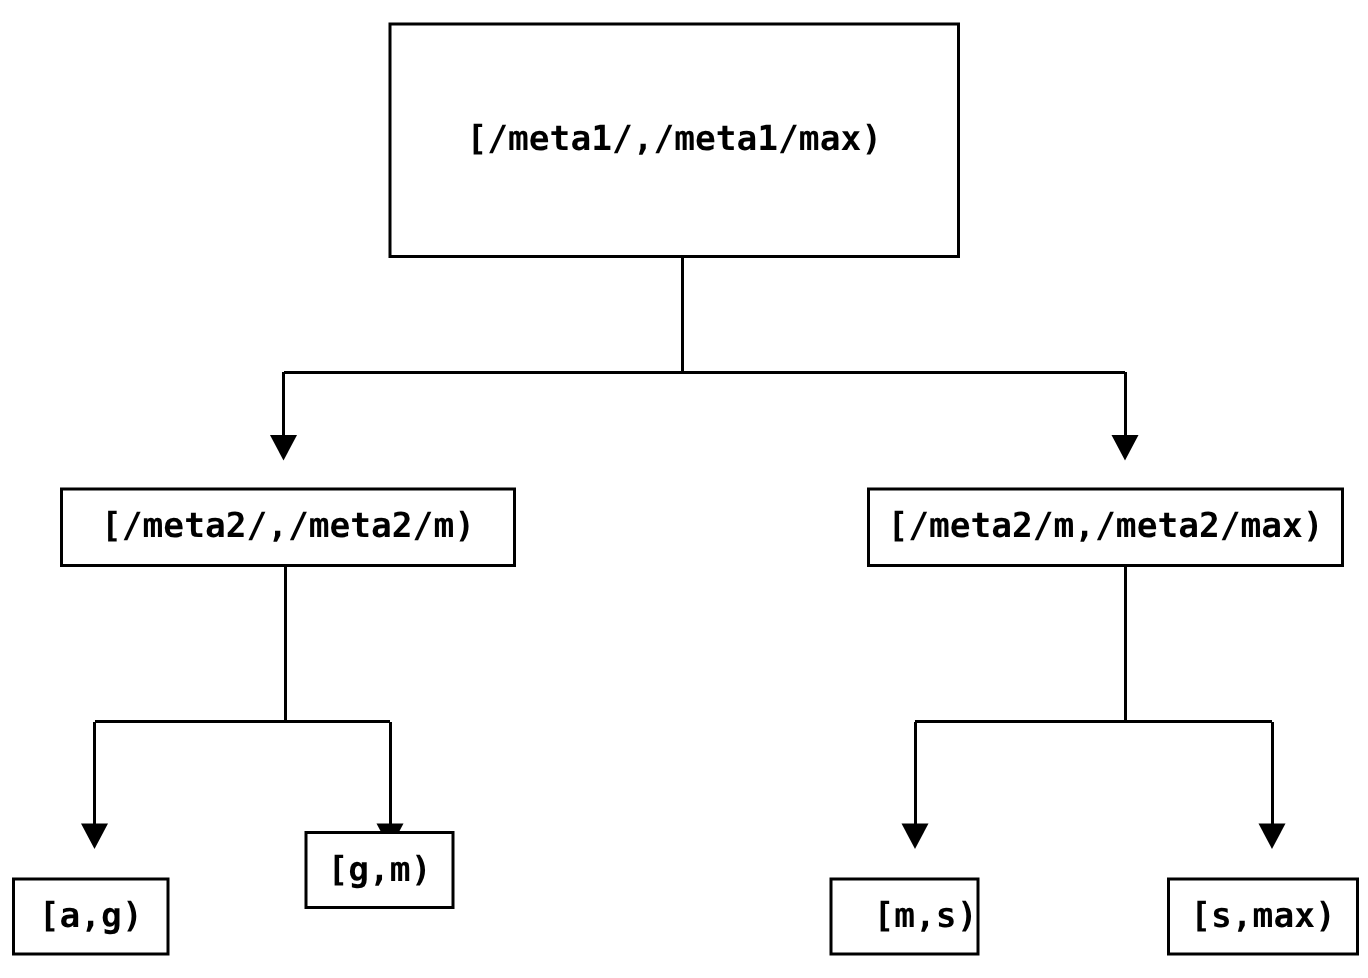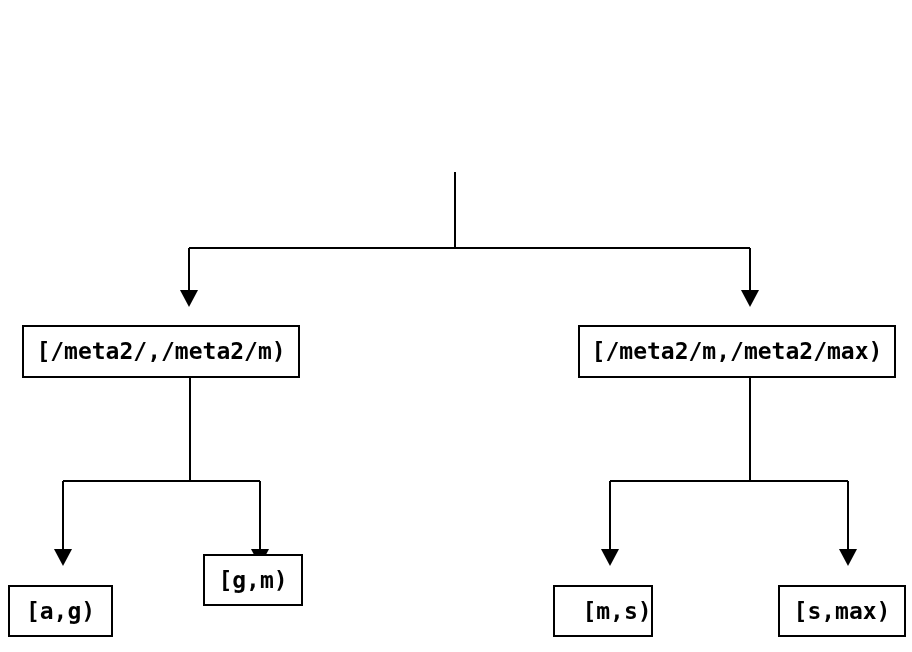--- a/index.html
+++ b/index.html
@@ -40,21 +40,21 @@
     color: #000000;
     display: flex;
     align-items: center;
     justify-content: center;
     font-size: 23px;
     font-weight: bold;
     white-space: nowrap;
     line-height: 1;
   }
   .node-root    { left: 259px; top: 15px;  width: 381px; height: 157px; }
-  .node-mid-l   { left: 22px;  top: 325px; width: 278px; height: 53px; }
+  .node-mid-l   { left: 40px;  top: 325px; width: 304px; height: 53px; }
   .node-mid-r   { left: 578px; top: 325px; width: 318px; height: 53px; }
   .node-leaf-0  { left: 8px;   top: 585px; width: 105px; height: 52px; }
   .node-leaf-1  { left: 203px; top: 554px; width: 100px; height: 52px; }
   .node-leaf-2  { left: 553px; top: 585px; width: 100px; height: 52px; padding-left: 28px; }
   .node-leaf-3  { left: 778px; top: 585px; width: 128px; height: 52px; }
 </style>
 </head>
 <body>
 
 <div class="canvas">
@@ -76,20 +76,21 @@
     <polygon points="251,549 269,549 260,566"></polygon>
 
     <path d="M750,378 V481"></path>
     <path d="M610,481 H848"></path>
     <path d="M610,481 V550"></path>
     <path d="M848,481 V550"></path>
     <polygon points="601,549 619,549 610,566"></polygon>
     <polygon points="839,549 857,549 848,566"></polygon>
   </svg>
 
+  <div class="node node-root">[/meta1/,/meta1/max)</div>
 
   <div class="node node-mid-l">[/meta2/,/meta2/m)</div>
 
   <div class="node node-mid-r">[/meta2/m,/meta2/max)</div>
 
   <div class="node node-leaf-0">[a,g)</div>
 
   <div class="node node-leaf-1">[g,m)</div>
 
   <div class="node node-leaf-2">[m,s)</div>

